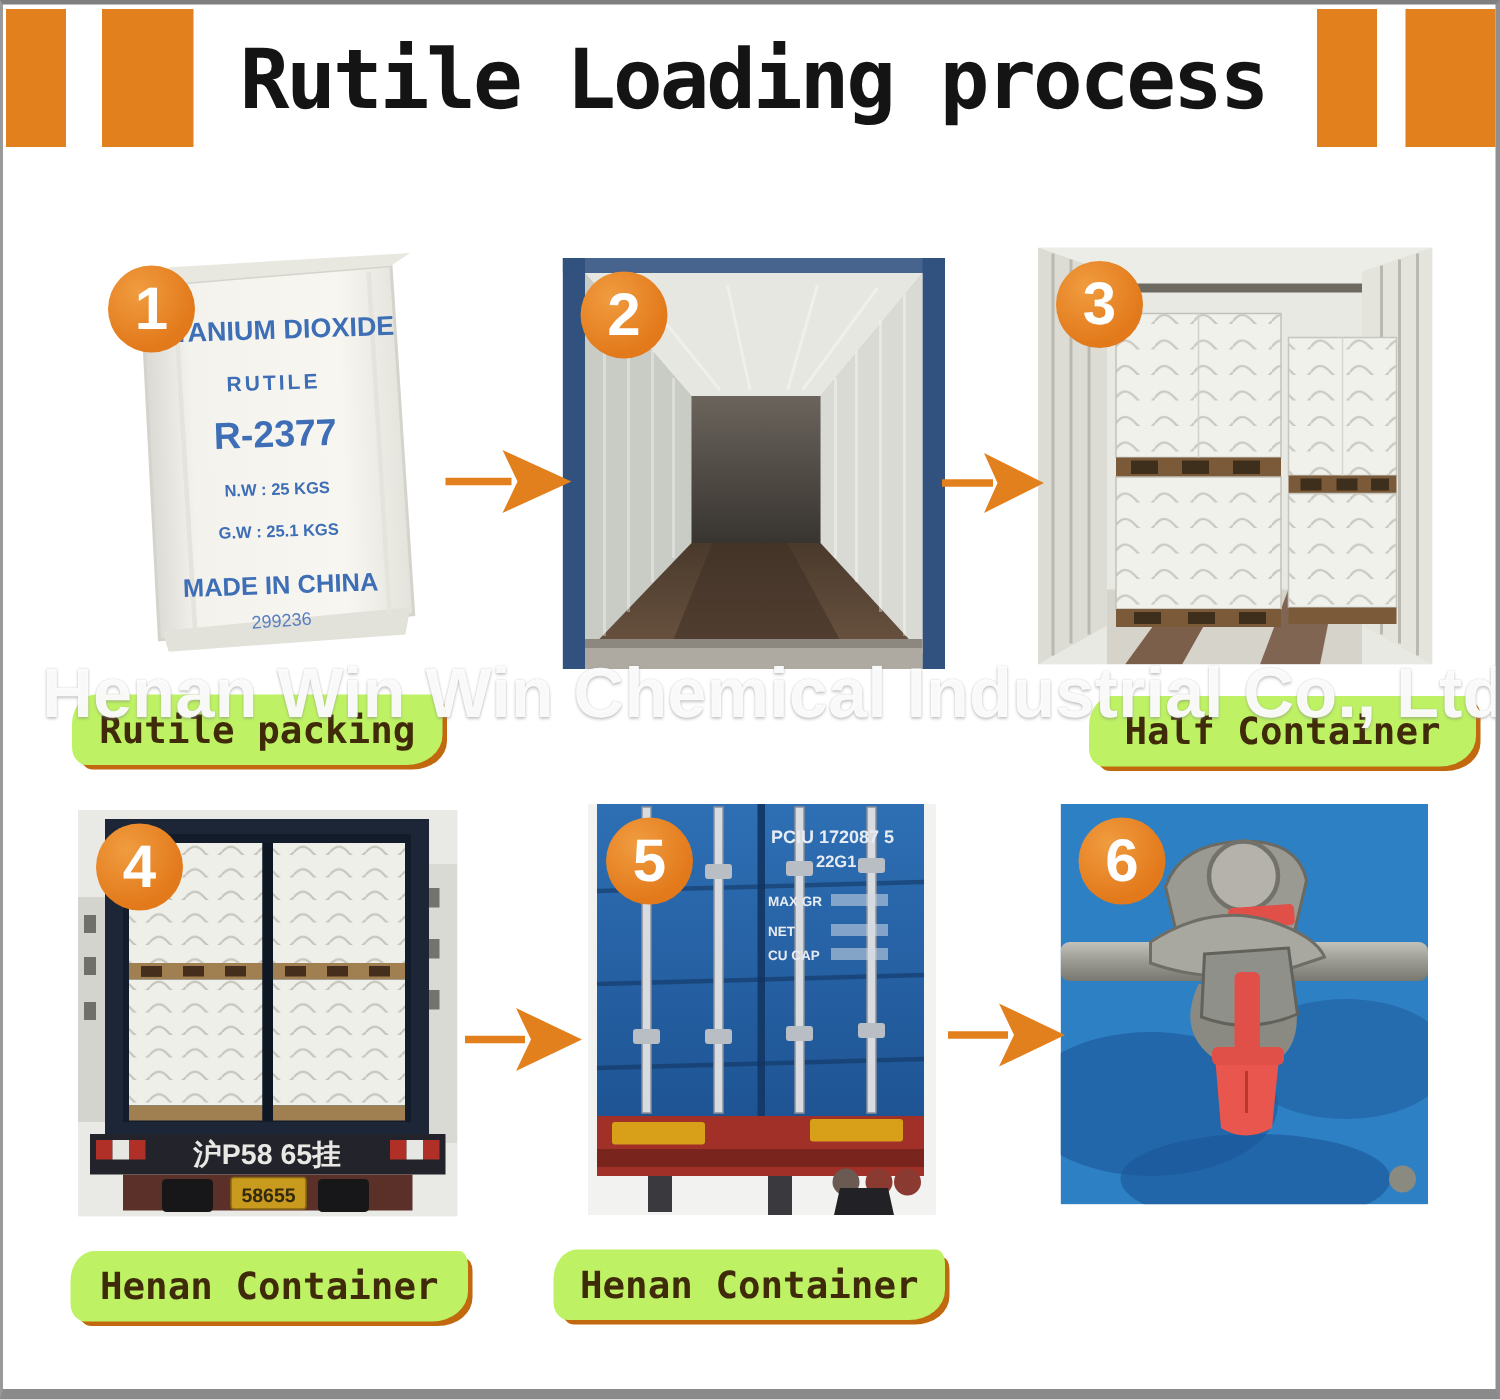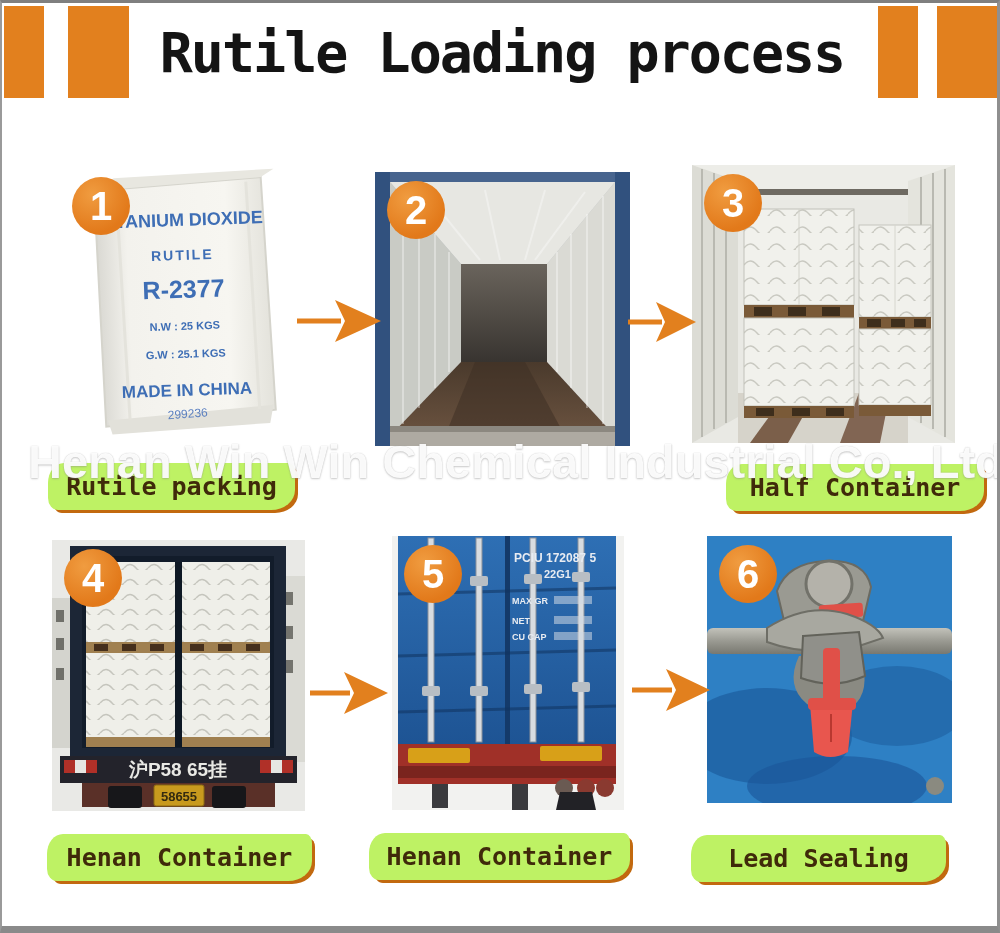--- a/index.html
+++ b/index.html
@@ -368,17 +368,16 @@
   </svg>
   <svg class="arrow ar4" width="82" height="52" viewBox="0 0 82 52">
     <line x1="2" y1="26" x2="42" y2="26" stroke="#E2801E" stroke-width="5"></line>
     <polygon points="36,5 80,26 36,47 46,26" fill="#E2801E"></polygon>
   </svg>
 
   <div class="pill pl1">Rutile packing</div>
   <div class="pill pl3">Half Container</div>
   <div class="pill pl4">Henan Container</div>
   <div class="pill pl5">Henan Container</div>
-  <div class="pill pl6">Lead Sealing</div>
 
   <div class="watermark">Henan Win Win Chemical Industrial Co., Ltd</div>
 
 </div>
 
 </body></html>

